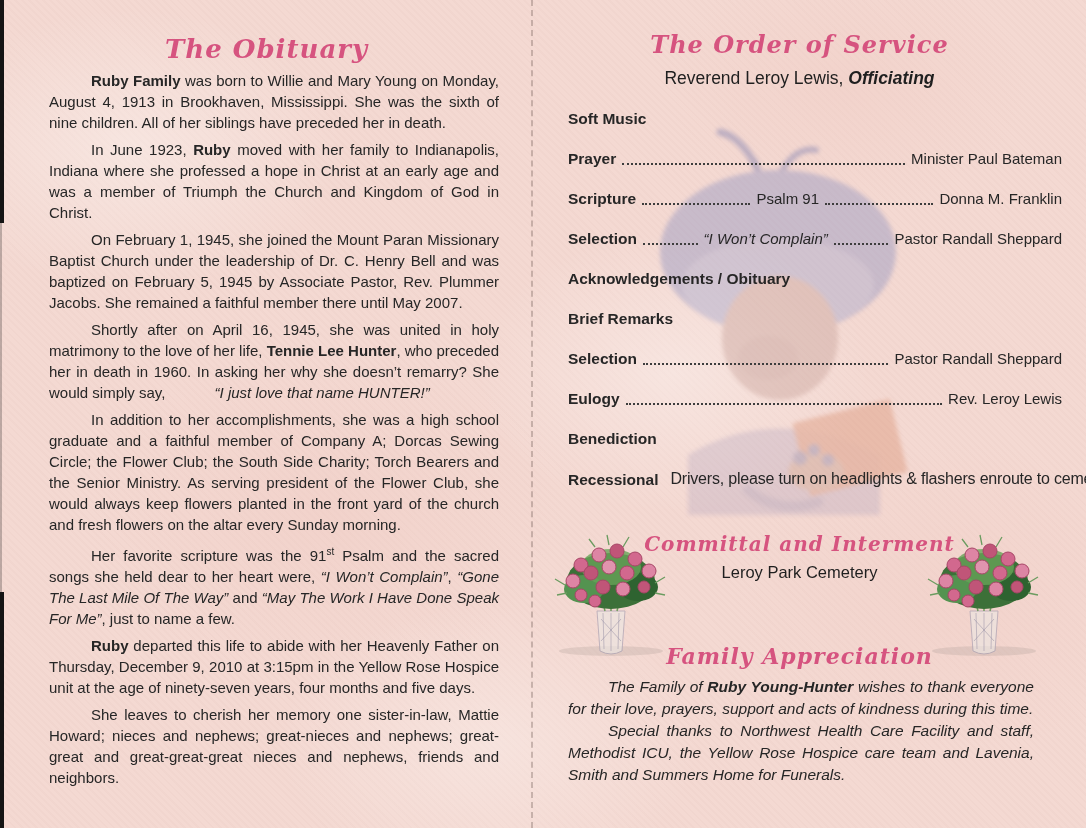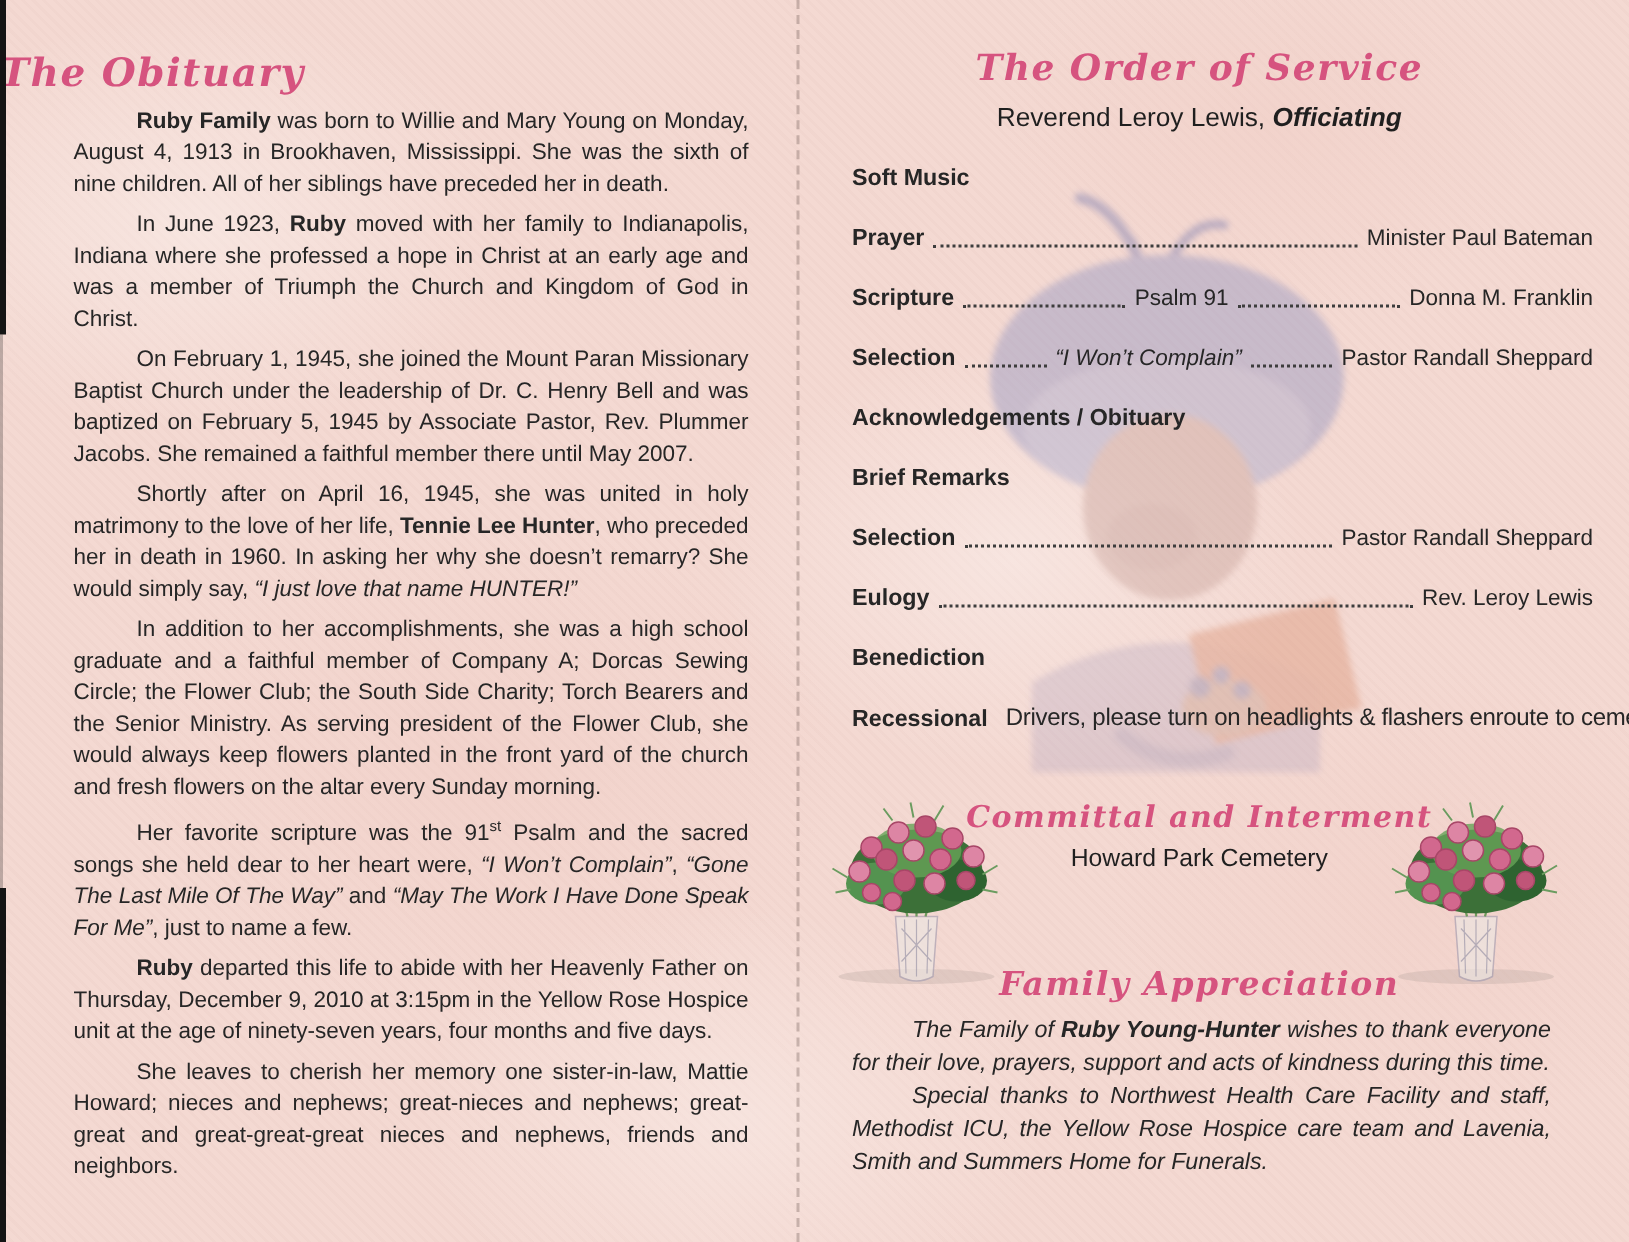--- a/index.html
+++ b/index.html
@@ -17,21 +17,21 @@
       repeating-linear-gradient(45deg, rgba(160,110,100,.03) 0 2px, transparent 2px 5px);}
   .edge-strip{position:absolute;left:0;width:4px;background:#141414;z-index:6;}
   .edge-top{top:0;height:223px;}
   .edge-bottom{top:592px;height:236px;}
   .edge-mid{top:223px;height:369px;background:rgba(20,20,20,.25);width:2px;}
   .fold{position:absolute;left:531px;top:0;height:828px;width:0;
         border-left:2px dashed rgba(115,95,90,.35);z-index:1;}
 
   
   .page-left{position:absolute;left:0;top:0;width:533px;height:828px;z-index:2;}
-  .obit-title{margin:34px 0 6px;text-align:left;
+  .obit-title{margin:34px 0 6px;text-align:center;
       font-family:"DejaVu Serif",serif;font-style:italic;font-weight:bold;
       font-size:26px;letter-spacing:1px;color:#d6537f;}
   .obit-body{padding:0 34px 0 49px;}
   .obit-body p{margin:0 0 6px;font-size:15px;line-height:21px;
       text-align:justify;text-indent:42px;}
   sup{font-size:10px;}
 
   
   .page-right{position:absolute;left:523px;top:0;width:553px;height:828px;z-index:2;}
   .script-h{font-family:"DejaVu Serif",serif;font-style:italic;font-weight:bold;
@@ -69,21 +69,21 @@
   <div class="edge-strip edge-mid"></div>
   <div class="edge-strip edge-bottom"></div>
   <div class="fold"></div>
 
   <div class="page-left">
     <div class="obit-title">The Obituary</div>
     <div class="obit-body">
       <p><span style="font-weight: bold;">Ruby Family</span> was born to Willie and Mary Young on Monday, August 4, 1913 in Brookhaven, Mississippi. She was the sixth of nine children. All of her siblings have preceded her in death.</p>
       <p>In June 1923, <span style="font-weight: bold;">Ruby</span> moved with her family to Indianapolis, Indiana where she professed a hope in Christ at an early age and was a member of Triumph the Church and Kingdom of God in Christ.</p>
       <p>On February 1, 1945, she joined the Mount Paran Missionary Baptist Church under the leadership of Dr. C. Henry Bell and was baptized on February 5, 1945 by Associate Pastor, Rev. Plummer Jacobs. She remained a faithful member there until May 2007.</p>
-      <p>Shortly after on April 16, 1945, she was united in holy matrimony to the love of her life, <span style="font-weight: bold;">Tennie Lee Hunter</span>, who preceded her in death in 1960. In asking her why she doesn’t remarry? She would simply say, <span style="font-style: italic;">“I just love that name HUNTER!”</span></p>
+      <p>Shortly after on April 16, 1945, she was united in holy matrimony to the love of her life, <span style="font-weight: bold;">Tennie Lee Hunter</span>, who preceded her in death in 1960. In asking her why she doesn’t remarry? She would simply say, <span style="font-style: italic; margin-left: 45px;">“I just love that name HUNTER!”</span></p>
       <p>In addition to her accomplishments, she was a high school graduate and a faithful member of Company A; Dorcas Sewing Circle; the Flower Club; the South Side Charity; Torch Bearers and the Senior Ministry. As serving president of the Flower Club, she would always keep flowers planted in the front yard of the church and fresh flowers on the altar every Sunday morning.</p>
       <p>Her favorite scripture was the 91<sup>st</sup> Psalm and the sacred songs she held dear to her heart were, <span style="font-style: italic;">“I Won’t Complain”</span>, <span style="font-style: italic;">“Gone The Last Mile Of The Way”</span> and <span style="font-style: italic;">“May The Work I Have Done Speak For Me”</span>, just to name a few.</p>
       <p><span style="font-weight: bold;">Ruby</span> departed this life to abide with her Heavenly Father on Thursday, December 9, 2010 at 3:15pm in the Yellow Rose Hospice unit at the age of ninety-seven years, four months and five days.</p>
       <p>She leaves to cherish her memory one sister-in-law, Mattie Howard; nieces and nephews; great-nieces and nephews; great-great and great-great-great nieces and nephews, friends and neighbors.</p>
     </div>
   </div>
 
   <div class="page-right">
 
     <svg class="watermark" viewBox="0 0 300 395">
@@ -207,21 +207,21 @@
           <circle cx="93" cy="60" r="6" fill="#c05578"></circle>
         <circle cx="30" cy="68" r="6" fill="#d2688e"></circle>
           <circle cx="52" cy="60" r="7" fill="#c05578"></circle>
         <circle cx="72" cy="62" r="7" fill="#dd85a4"></circle>
           <circle cx="44" cy="74" r="6" fill="#d2688e"></circle>
       </g>
     </svg>
 
     <div class="committal">
       <div class="script-h committal-title">Committal and Interment</div>
-      <div class="cemetery">Howard Park Cemetery</div>
+      <div class="cemetery">Leroy Park Cemetery</div>
     </div>
 
     <div class="script-h fam-title">Family Appreciation</div>
     <div class="fam-body">
       <p><span style="font-style: italic;">The Family of </span><span style="font-weight: bold; font-style: italic;">Ruby Young-Hunter</span><span style="font-style: italic;"> wishes to thank everyone for their love, prayers, support and acts of kindness during this time.</span></p>
       <p><span style="font-style: italic;">Special thanks to Northwest Health Care Facility and staff, Methodist ICU, the Yellow Rose Hospice care team and Lavenia, Smith and Summers Home for Funerals.</span></p>
     </div>
   </div>
 </div>
 

